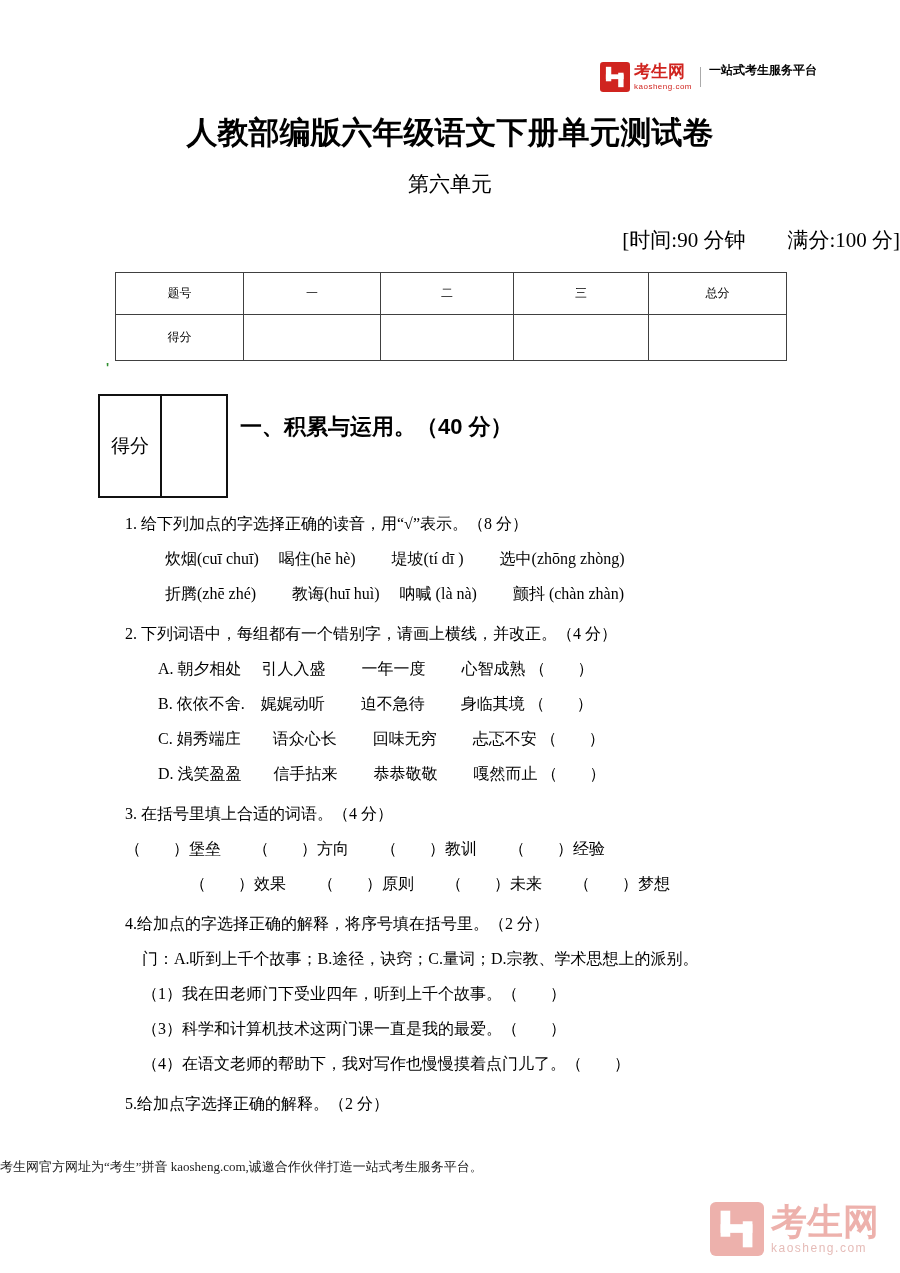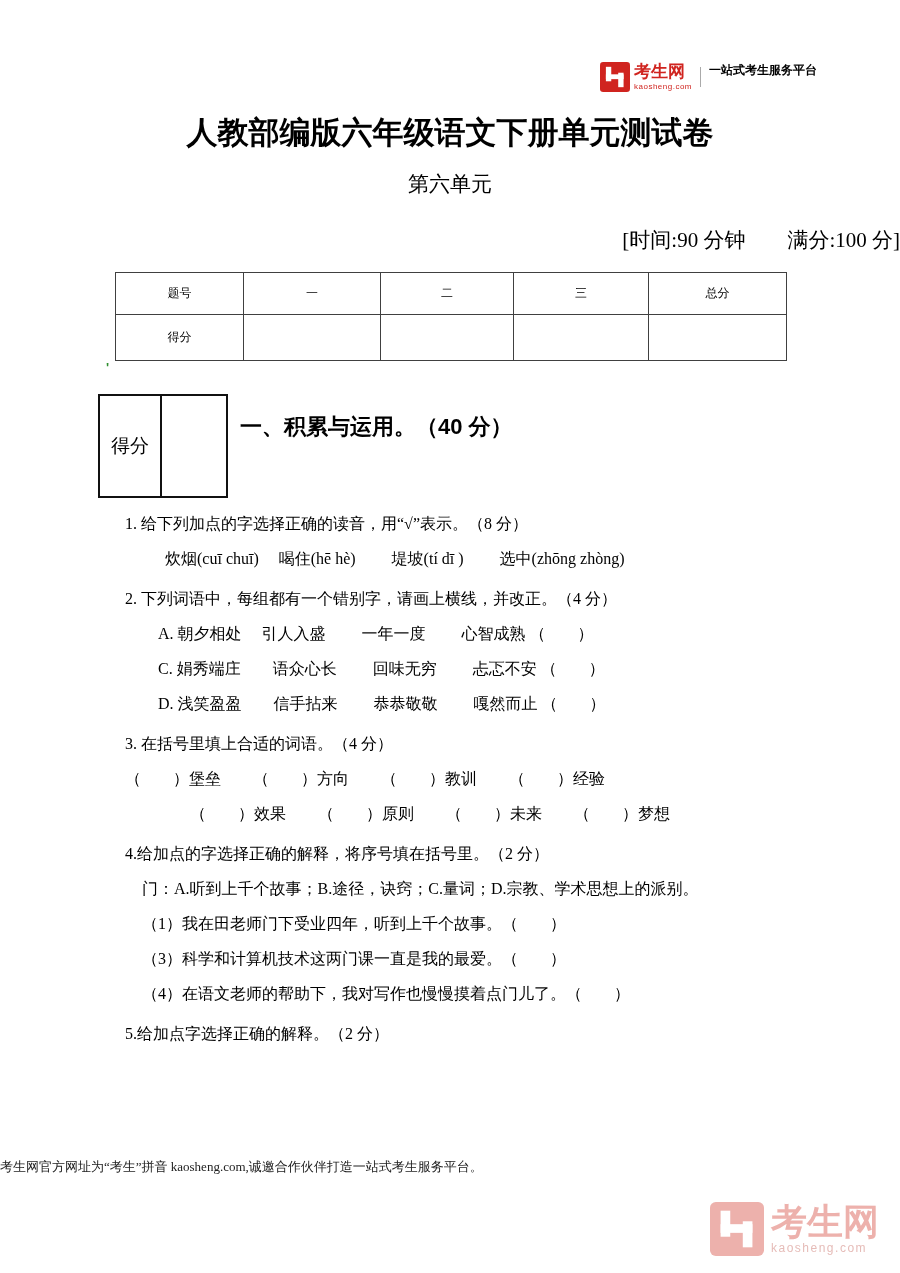--- a/index.html
+++ b/index.html
@@ -120,23 +120,25 @@
 
 <div class="score-box">
   <div class="cell-label">得分</div>
   <div class="cell-value"></div>
 </div>
 <div class="section-title">一、积累与运用。（40 分）</div>
 
 <div class="questions">
   <p>1. 给下列加点的字选择正确的读音，用“√”表示。（8 分）</p>
   <p class="indent-1">炊烟(cuī chuī)　 喝住(hē hè)　　 堤坡(tí dī )　　 选中(zhōng zhòng)</p>
+  <p class="indent-1">折腾(zhē zhé)　　 教诲(huī huì)　 呐喊 (là nà)　　 颤抖 (chàn zhàn)</p>
 
   <p class="qgap">2. 下列词语中，每组都有一个错别字，请画上横线，并改正。（4 分）</p>
   <p class="indent-2">A. 朝夕相处　 引人入盛　　 一年一度　　 心智成熟 （　　）</p>
+  <p class="indent-2">B. 依依不舍.　娓娓动听　　 迫不急待　　 身临其境 （　　）</p>
   <p class="indent-2">C. 娟秀端庄　　语众心长　　 回味无穷　　 忐忑不安 （　　）</p>
   <p class="indent-2">D. 浅笑盈盈　　信手拈来　　 恭恭敬敬　　 嘎然而止 （　　）</p>
 
   <p class="qgap">3. 在括号里填上合适的词语。（4 分）</p>
   <p>（　　）堡垒　　（　　）方向　　（　　）教训　　（　　）经验</p>
   <p class="indent-3">（　　）效果　　（　　）原则　　（　　）未来　　（　　）梦想</p>
 
   <p class="qgap">4.给加点的字选择正确的解释，将序号填在括号里。（2 分）</p>
   <p class="indent-4">门：A.听到上千个故事；B.途径，诀窍；C.量词；D.宗教、学术思想上的派别。</p>
   <p class="indent-4">（1）我在田老师门下受业四年，听到上千个故事。（　　）</p>

